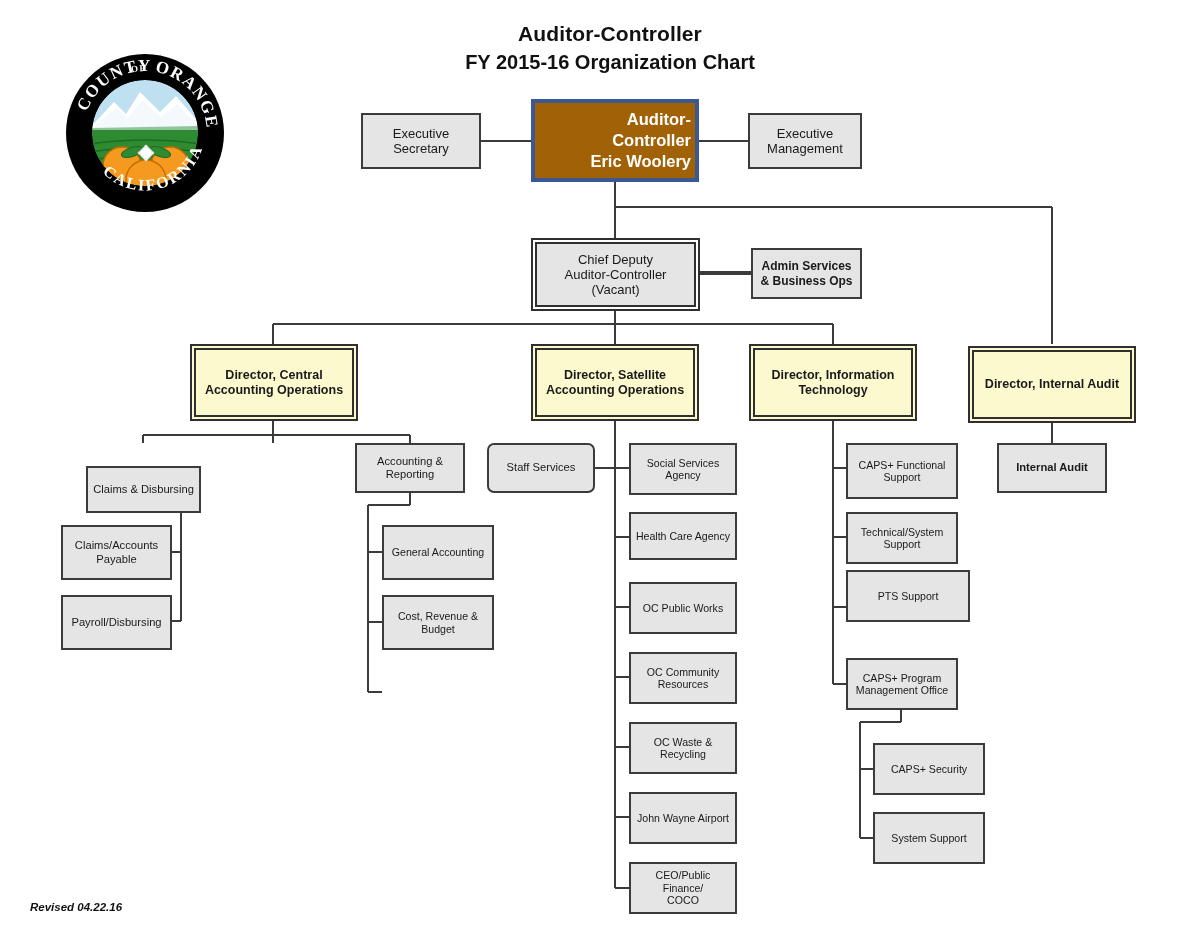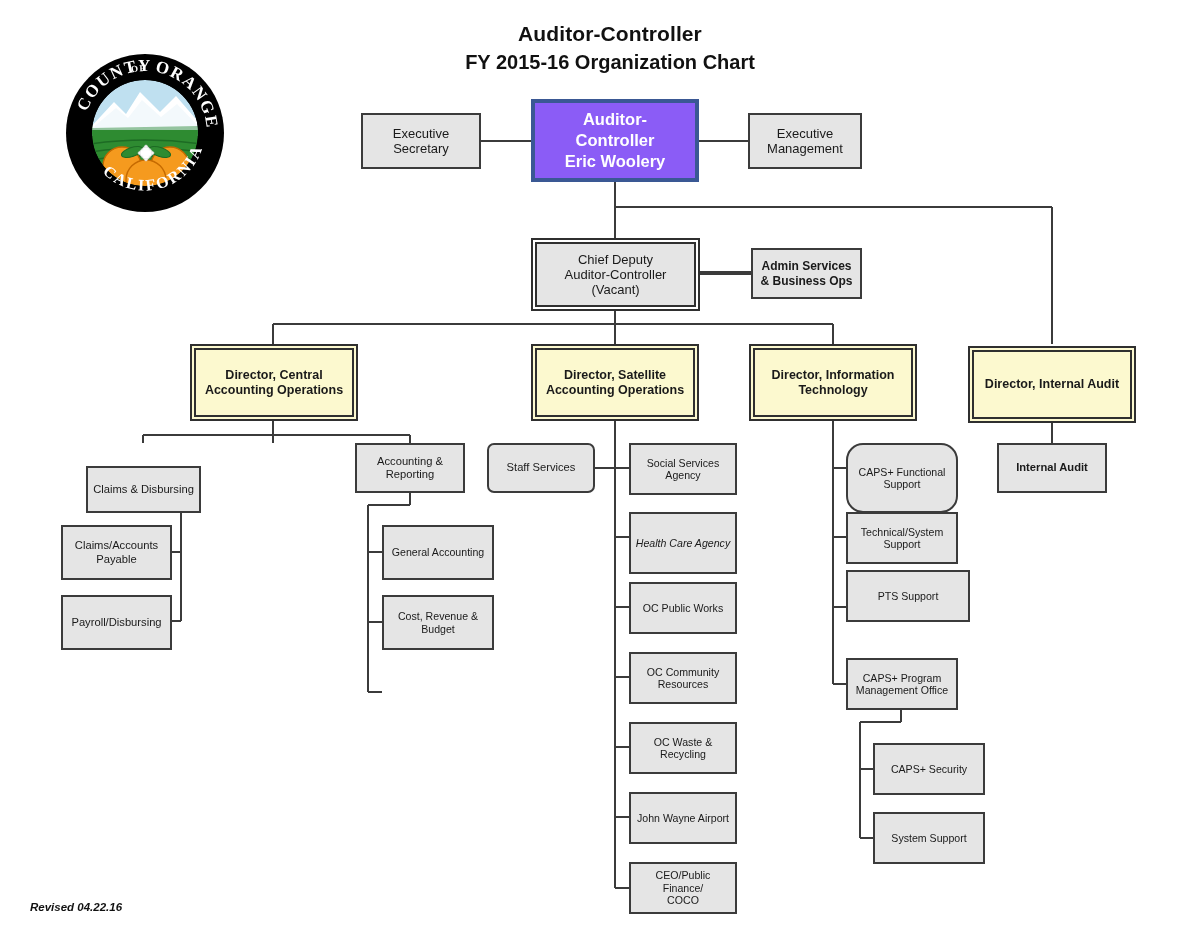--- a/index.html
+++ b/index.html
@@ -25,26 +25,27 @@
     text-align: center;
     color: #1a1a1a;
     line-height: 1.18;
     padding: 2px 4px;
     z-index: 3;
   }
   .node .txt { display: block; width: 100%; }
 
   
   .node.chief {
-    background: #8b5cf6;
+    background: #a16207;
     border: 4px solid #3a5894;
     color: #ffffff;
     font-weight: bold;
     font-size: 16.5px;
     line-height: 1.28;
+    text-align: right;
   }
 
   
   .node.dbl {
     border: 2px solid #2f2f2f;
     box-shadow: inset 0 0 0 2px #ffffff, inset 0 0 0 4px #2f2f2f;
   }
   .node.dbl.yellow {
     background: #fcf9cf;
     box-shadow: inset 0 0 0 2px #fcf9cf, inset 0 0 0 4px #2f2f2f;
@@ -273,21 +274,21 @@
 
 
   <div class="node s11" style="left:487px; top:443px; width:108px; height:50px;border-radius:7px;">
     <span class="txt">Staff Services</span>
   </div>
 
   <div class="node s105" style="left:629px; top:443px; width:108px; height:52px;">
     <span class="txt">Social Services<br>Agency</span>
   </div>
 
-  <div class="node s105" style="left:629px; top:512px; width:108px; height:62px;font-style:italic;">
+  <div class="node s105" style="left:629px; top:512px; width:108px; height:48px;">
     <span class="txt">Health Care Agency</span>
   </div>
 
   <div class="node s105" style="left:629px; top:582px; width:108px; height:52px;">
     <span class="txt">OC Public Works</span>
   </div>
 
   <div class="node s105" style="left:629px; top:652px; width:108px; height:52px;">
     <span class="txt">OC Community<br>Resources</span>
   </div>
@@ -297,21 +298,21 @@
   </div>
 
   <div class="node s105" style="left:629px; top:792px; width:108px; height:52px;">
     <span class="txt">John Wayne Airport</span>
   </div>
 
   <div class="node s105" style="left:629px; top:862px; width:108px; height:52px;">
     <span class="txt">CEO/Public Finance/<br>COCO</span>
   </div>
 
-  <div class="node s105" style="left:846px; top:443px; width:112px; height:70px;border-radius:17px;">
+  <div class="node s105" style="left:846px; top:443px; width:112px; height:56px;">
     <span class="txt">CAPS+ Functional<br>Support</span>
   </div>
 
   <div class="node s105" style="left:846px; top:512px; width:112px; height:52px;">
     <span class="txt">Technical/System<br>Support</span>
   </div>
 
   <div class="node s105" style="left:846px; top:570px; width:124px; height:52px;">
     <span class="txt">PTS Support</span>
   </div>

